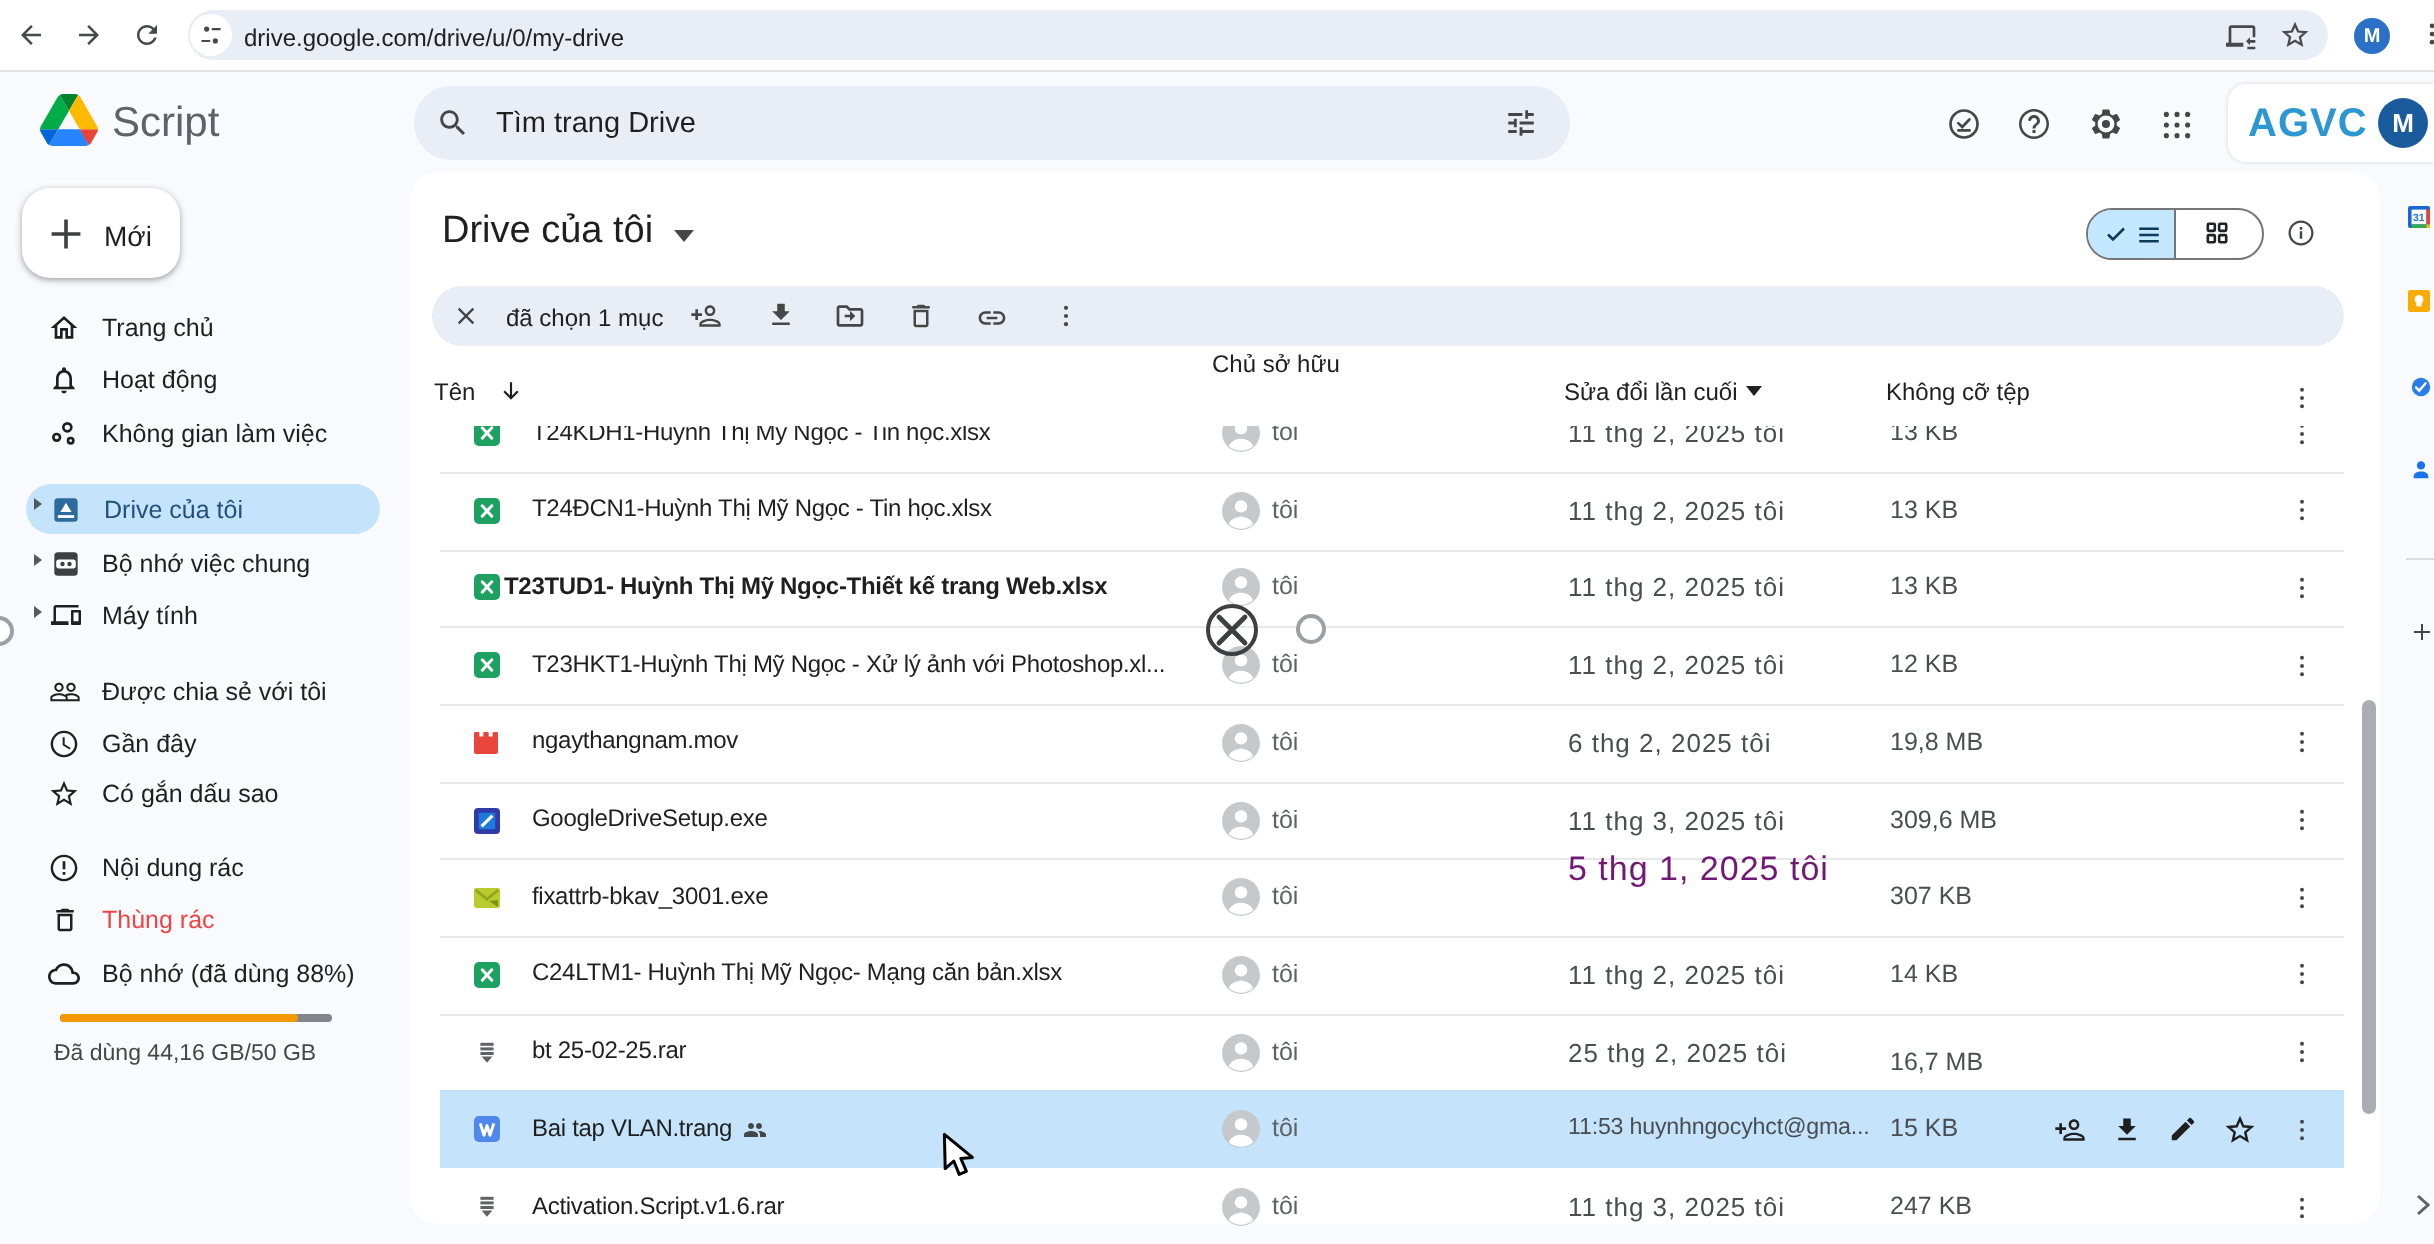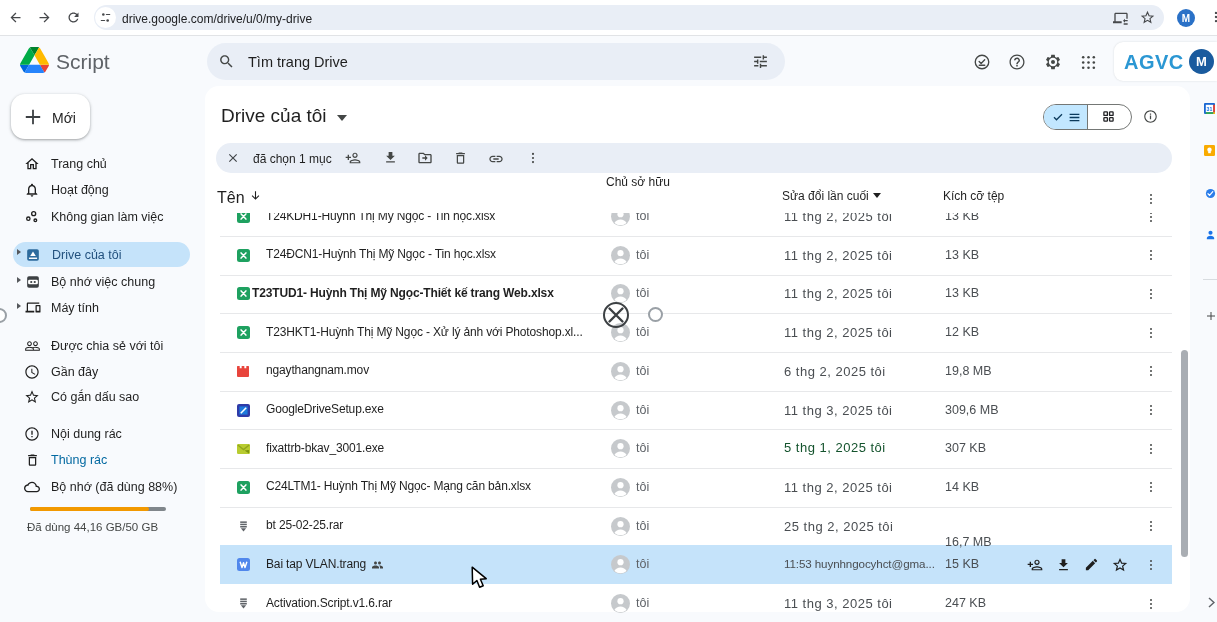--- a/index.html
+++ b/index.html
@@ -209,21 +209,21 @@
       <path d="M11 7h2v6h-2zM11 15h2v2h-2z"></path>
     </svg>
 </div>
 <div class="abs" style="left:51px;top:427px;font-size:12.5px;color:#1f1f1f;">Nội dung rác</div>
 
 <div class="abs" style="left:25px;top:452px;">
   <svg width="15" height="16" viewBox="0 0 24 24" fill="#1f1f1f">
       <path d="M6 19c0 1.1.9 2 2 2h8c1.1 0 2-.9 2-2V7H6v12zM8 9h8v10H8V9zm7.5-5l-1-1h-5l-1 1H5v2h14V4h-3.5z"></path>
     </svg>
 </div>
-<div class="abs" style="left:51px;top:453px;font-size:12.5px;color:#0369a1;">Thùng rác</div>
+<div class="abs" style="left:51px;top:453px;font-size:12.5px;color:#ef4444;">Thùng rác</div>
 
 <div class="abs" style="left:23px;top:479px;">
   <svg width="18" height="16" viewBox="0 0 24 24" fill="#1f1f1f">
       <path d="M19.35 10.04C18.67 6.59 15.64 4 12 4 9.11 4 6.6 5.64 5.35 8.04 2.34 8.36 0 10.91 0 14c0 3.31 2.69 6 6 6h13c2.76 0 5-2.24 5-5 0-2.64-2.05-4.78-4.65-4.96zM19 18H6c-2.21 0-4-1.79-4-4s1.79-4 4-4h.71C7.37 7.69 9.48 6 12 6c3.04 0 5.5 2.46 5.5 5.5v.5H19c1.66 0 3 1.34 3 3s-1.34 3-3 3z"></path>
     </svg>
 </div>
 <div class="abs" style="left:51px;top:480px;font-size:12.5px;color:#1f1f1f;">Bộ nhớ (đã dùng 88%)</div>
 
 <div class="abs" style="left:30px;top:507px;width:136px;height:4px;border-radius:2px;background:#80868b;"></div>
 <div class="abs" style="left:30px;top:507px;width:119px;height:4px;border-radius:2px;background:#f29900;"></div>
@@ -295,30 +295,30 @@
     </svg>
 </div>
 <div class="abs" style="left:526px;top:151px;">
   <svg width="14" height="14" viewBox="0 0 24 24" fill="#444746">
       <circle cx="12" cy="5" r="1.8"></circle>
       <circle cx="12" cy="12" r="1.8"></circle>
       <circle cx="12" cy="19" r="1.8"></circle>
     </svg>
 </div>
 
-<div class="abs" style="z-index:6;left:217px;top:189px;font-size:16px;font-weight:500;color:#1f1f1f;">Tên</div>
+<div class="abs" style="z-index:6;left:217px;top:189px;font-size:12px;font-weight:500;color:#1f1f1f;">Tên</div>
 <div class="abs" style="z-index:6;left:249px;top:189px;">
   <svg width="13" height="13" viewBox="0 0 24 24" fill="#1f1f1f">
       <path d="M11 4h2v12.17l4.59-4.58L19 13l-7 7-7-7 1.41-1.41L11 16.17z"></path>
     </svg>
 </div>
 <div class="abs" style="z-index:6;left:606px;top:175px;font-size:12px;font-weight:500;color:#1f1f1f;">Chủ sở hữu</div>
 <div class="abs" style="z-index:6;left:782px;top:189px;font-size:12px;font-weight:500;color:#1f1f1f;">Sửa đổi lần cuối</div>
 <div class="abs" style="z-index:6;left:873px;top:193px;width:0;height:0;border-left:4.5px solid transparent;border-right:4.5px solid transparent;border-top:5.5px solid #1f1f1f;"></div>
-<div class="abs" style="z-index:6;left:943px;top:189px;font-size:12px;font-weight:500;color:#1f1f1f;">Kích cỡ tệp</div>
+<div class="abs" style="z-index:6;left:943px;top:189px;font-size:12px;font-weight:500;color:#1f1f1f;">Không cỡ tệp</div>
 <div class="abs" style="z-index:6;left:1144px;top:192px;">
   <svg width="14" height="14" viewBox="0 0 24 24" fill="#444746">
       <circle cx="12" cy="5" r="1.7"></circle>
       <circle cx="12" cy="12" r="1.7"></circle>
       <circle cx="12" cy="19" r="1.7"></circle>
     </svg>
 </div>
 
 <div class="abs" style="left:220px;top:545px;width:952px;height:39px;background:#c5e3fa;"></div>
 <div class="abs" style="left:220px;top:235.5px;width:952px;height:1px;background:#e7e8ea;"></div>
@@ -485,21 +485,21 @@
   </div>
 <div class="abs" style="left:266px;top:440.7px;font-size:12px;letter-spacing:-0.15px;font-weight:500;color:#1f1f1f;white-space:nowrap;">fixattrb-bkav_3001.exe</div>
 <div class="abs" style="left:611px;top:439.2px;">
     <svg width="19" height="19" viewBox="0 0 19 19">
       <circle cx="9.5" cy="9.5" r="9.5" fill="#c6c9cc"></circle>
       <circle cx="9.5" cy="7.2" r="3.1" fill="#fff"></circle>
       <path d="M3.4 16.1c1.2-2.6 3.5-3.7 6.1-3.7s4.9 1.1 6.1 3.7a9.5 9.5 0 0 1-12.2 0z" fill="#fff"></path>
     </svg>
   </div>
 <div class="abs" style="left:636px;top:441.2px;font-size:12.5px;color:#5f6368;">tôi</div>
-<div class="abs" style="left:784px;top:440px;font-size:13px;letter-spacing:0.5px;color:#14532d;white-space:nowrap;">5 thg 1, 2025 tôi</div>
+<div class="abs" style="left:784px;top:425px;font-size:17px;letter-spacing:0.5px;color:#701a75;white-space:nowrap;">5 thg 1, 2025 tôi</div>
 <div class="abs" style="left:945px;top:441.2px;font-size:12.5px;color:#4a4e52;">307 KB</div>
 <div class="abs" style="left:1144px;top:441.7px;">
     <svg width="14" height="14" viewBox="0 0 24 24" fill="#444746">
       <circle cx="12" cy="5" r="1.7"></circle>
       <circle cx="12" cy="12" r="1.7"></circle>
       <circle cx="12" cy="19" r="1.7"></circle>
     </svg>
   </div>
 <div class="abs" style="left:236.5px;top:480.9px;">
     <svg width="13" height="13" viewBox="0 0 13 13">
@@ -538,21 +538,21 @@
 <div class="abs" style="left:266px;top:518.1px;font-size:12px;letter-spacing:-0.15px;font-weight:500;color:#1f1f1f;white-space:nowrap;">bt 25-02-25.rar</div>
 <div class="abs" style="left:611px;top:516.6px;">
     <svg width="19" height="19" viewBox="0 0 19 19">
       <circle cx="9.5" cy="9.5" r="9.5" fill="#c6c9cc"></circle>
       <circle cx="9.5" cy="7.2" r="3.1" fill="#fff"></circle>
       <path d="M3.4 16.1c1.2-2.6 3.5-3.7 6.1-3.7s4.9 1.1 6.1 3.7a9.5 9.5 0 0 1-12.2 0z" fill="#fff"></path>
     </svg>
   </div>
 <div class="abs" style="left:636px;top:518.6px;font-size:12.5px;color:#5f6368;">tôi</div>
 <div class="abs" style="left:784px;top:518.6px;font-size:13px;letter-spacing:0.5px;color:#4a4e52;white-space:nowrap;">25 thg 2, 2025 tôi</div>
-<div class="abs" style="left:945px;top:535px;font-size:12.5px;color:#4a4e52;">16,7 MB</div>
+<div class="abs" style="left:945px;top:524px;font-size:12.5px;color:#4a4e52;">16,7 MB</div>
 <div class="abs" style="left:1144px;top:519.1px;">
     <svg width="14" height="14" viewBox="0 0 24 24" fill="#444746">
       <circle cx="12" cy="5" r="1.7"></circle>
       <circle cx="12" cy="12" r="1.7"></circle>
       <circle cx="12" cy="19" r="1.7"></circle>
     </svg>
   </div>
 <div class="abs" style="left:236.5px;top:558.3px;">
     <svg width="13" height="13" viewBox="0 0 13 13">
       <rect width="13" height="13" rx="2.5" fill="#5087ec"></rect>

